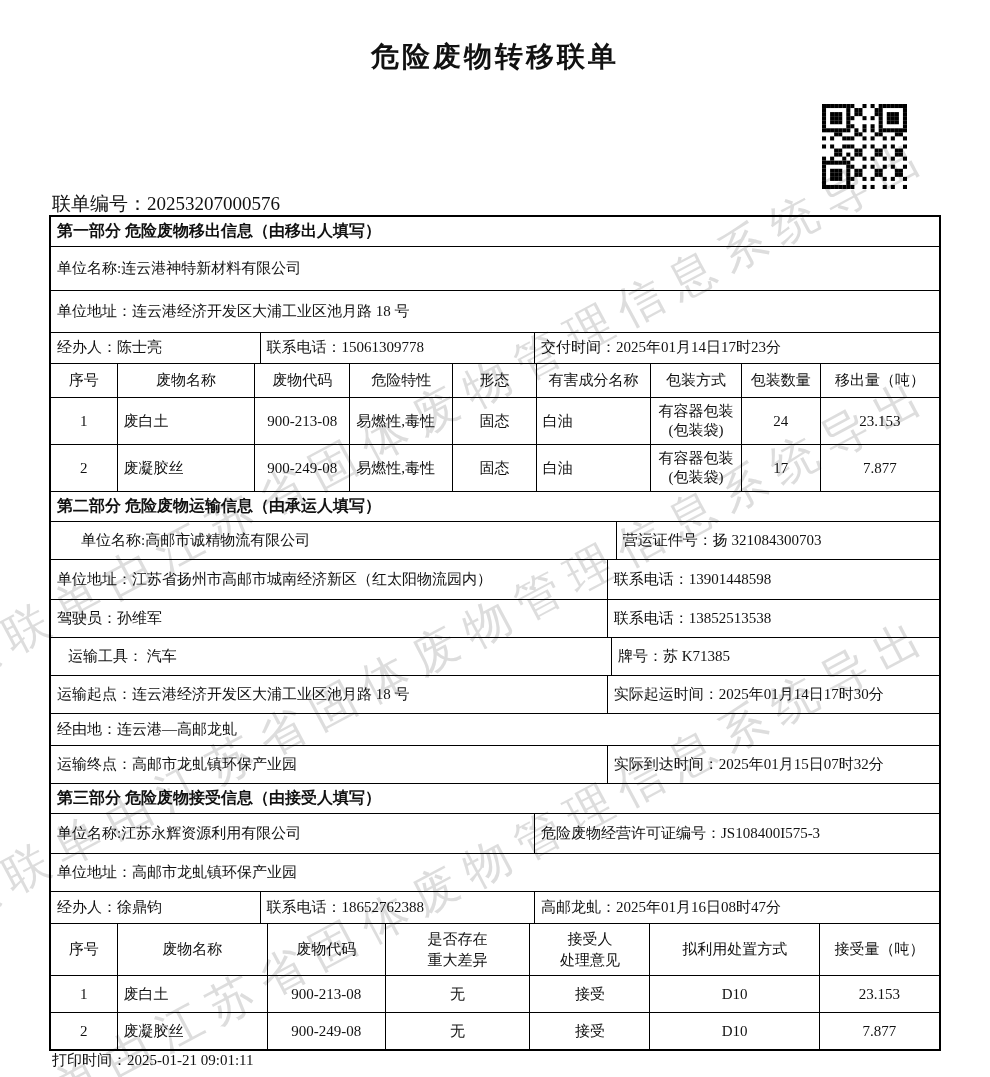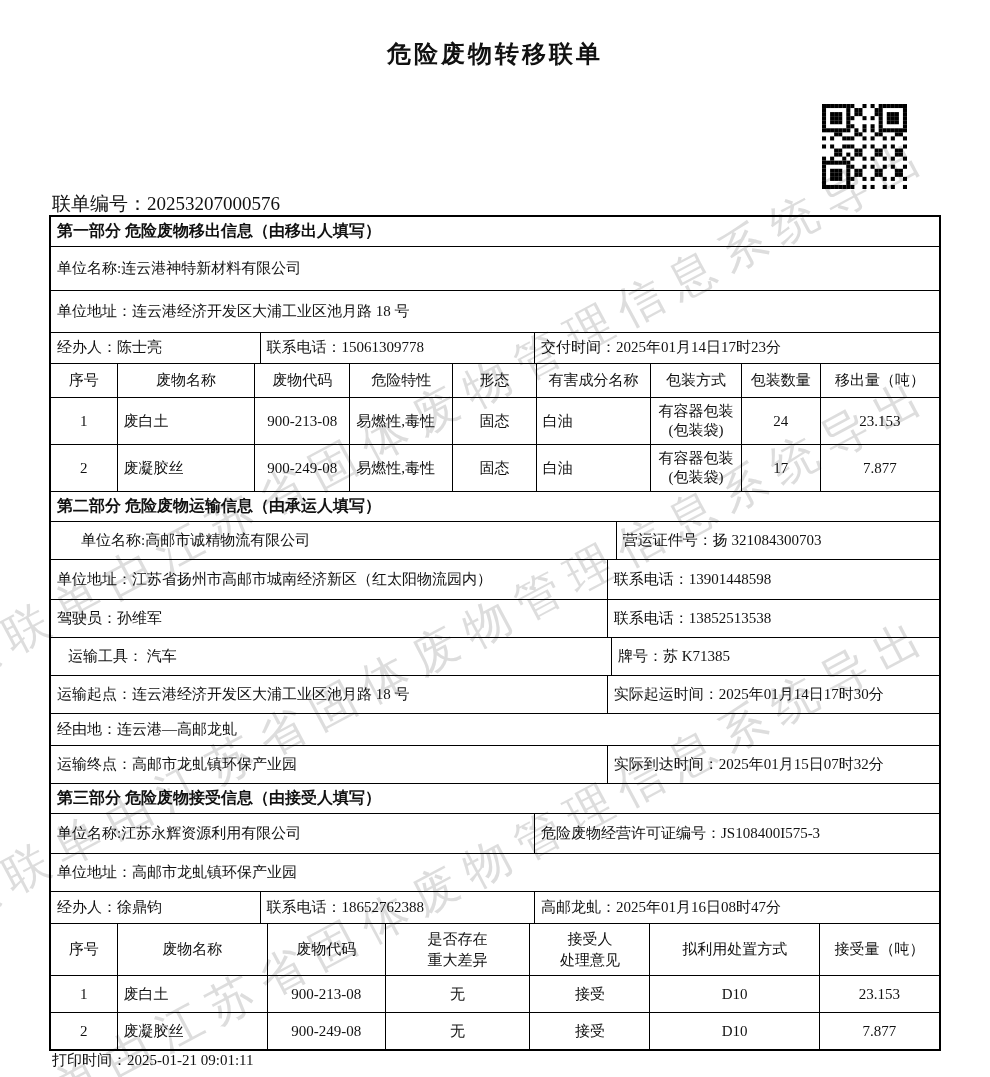--- a/index.html
+++ b/index.html
@@ -20,21 +20,21 @@
     color:rgba(170,170,170,0.40);
     transform:rotate(-28deg);
     transform-origin:0 0;
     pointer-events:none;
     z-index:1;
     font-family:"Liberation Serif","DejaVu Serif",serif;
   }
   
   .doc-title{
     position:absolute;top:38px;left:0;width:100%;
-    text-align:center;font-size:24px;font-weight:bold;
+    text-align:center;font-size:28px;font-weight:bold;
     letter-spacing:3px;z-index:2;
   }
   .manifest-no{
     position:absolute;left:52px;top:191px;font-size:19px;z-index:2;
   }
   .qr{position:absolute;left:822px;top:104px;width:85px;height:85px;z-index:2;}
   .print-time{
     position:absolute;left:52px;top:1051px;font-size:15px;z-index:2;
   }
   

